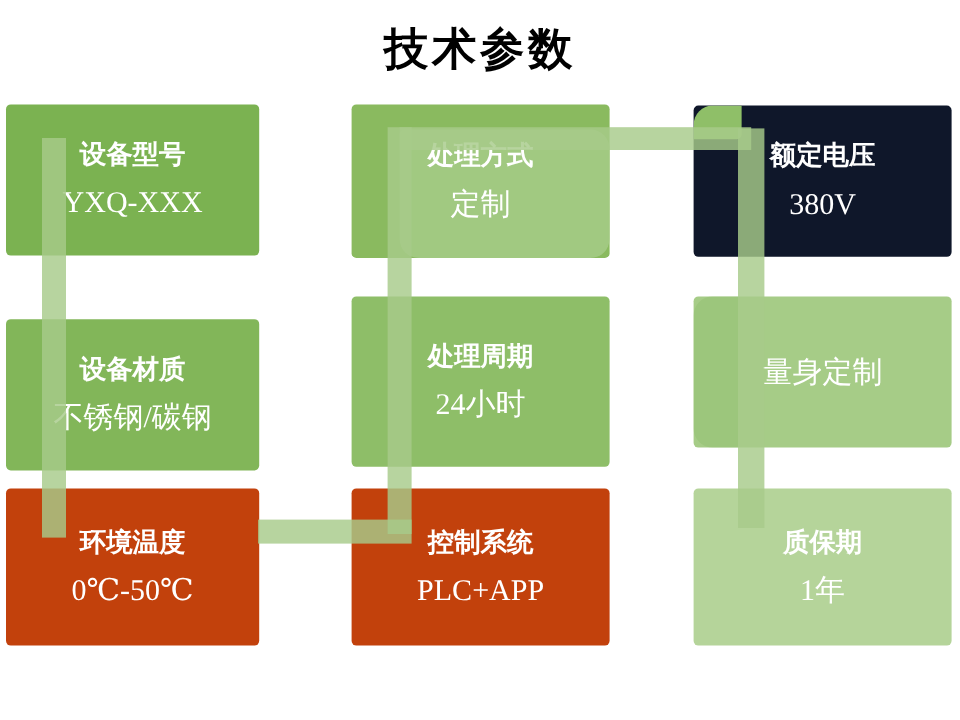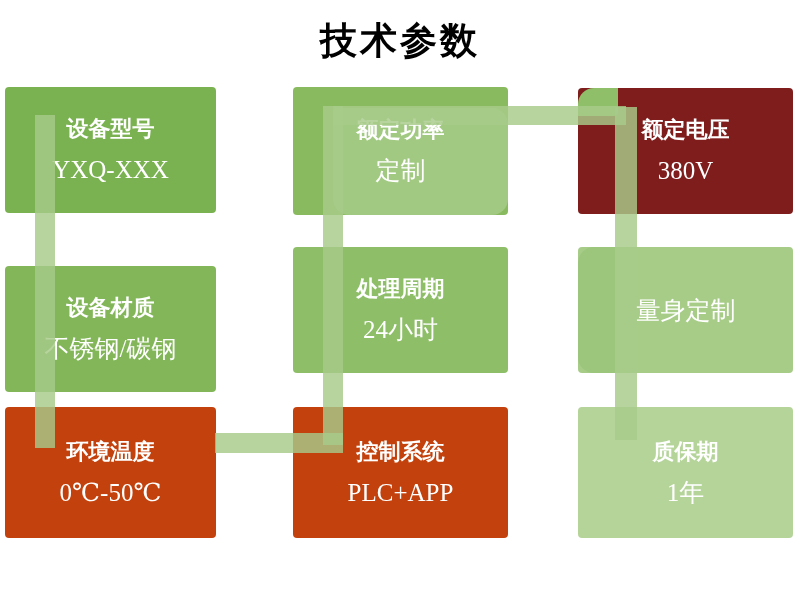--- a/index.html
+++ b/index.html
@@ -22,21 +22,21 @@
     align-items:center;justify-content:center;gap:17px;text-align:center;
   }
   .box-label{font-size:22px;font-weight:bold;line-height:1;}
   .box-value{font-size:25px;line-height:1;}
 
   
   .b1{left:5px;  top:87px; width:211px;height:126px;}
   .b2{left:293px;top:87px; width:215px;height:128px;}
   .b3{left:578px;top:88px; width:215px;height:126px;}
   .b4{left:5px;  top:236px;width:211px;height:126px;margin-top:30px;}
-  .b5{left:293px;top:247px;width:215px;height:126px;}
+  .b5{left:293px;top:247px;width:215px;height:142px;}
   .b6{left:578px;top:247px;width:215px;height:126px;}
   .b7{left:5px;  top:407px;width:211px;height:131px;}
   .b8{left:293px;top:407px;width:215px;height:131px;}
   .b9{left:578px;top:407px;width:215px;height:131px;}
 
   
   .inner-lite{position:absolute;left:40px;top:21px;right:0;bottom:0;
               border-radius:4px 16px 16px 16px;z-index:1;}
   .corner-dark{position:absolute;left:0;top:0;width:40px;height:28px;
                border-radius:16px 0 4px 0;z-index:1;}
@@ -61,26 +61,26 @@
   <div class="param-box b1" style="background: rgb(123, 178, 81); color: rgb(255, 255, 255);">
     <div class="box-text">
       <div class="box-label">设备型号</div>
       <div class="box-value">YXQ-XXX</div>
     </div>
   </div>
 
   <div class="param-box b2" style="background: rgb(138, 186, 95); color: rgb(255, 255, 255);">
     <div class="inner-lite" style="background: rgb(161, 201, 129);"></div>
     <div class="box-text">
-      <div class="box-label">额定功率</div>
+      <div class="box-label">处理方式</div>
       <div class="box-value">定制</div>
     </div>
   </div>
 
-  <div class="param-box b3" style="background: #7f1d1d; color: rgb(255, 255, 255);">
+  <div class="param-box b3" style="background: #0f172a; color: rgb(255, 255, 255);">
     <div class="corner-dark" style="background: rgb(143, 191, 104);"></div>
     <div class="box-text">
       <div class="box-label">额定电压</div>
       <div class="box-value">380V</div>
     </div>
   </div>
 
   <div class="param-box b4" style="background: rgb(130, 182, 89); color: rgb(255, 255, 255);">
     <div class="box-text">
       <div class="box-label">设备材质</div>

